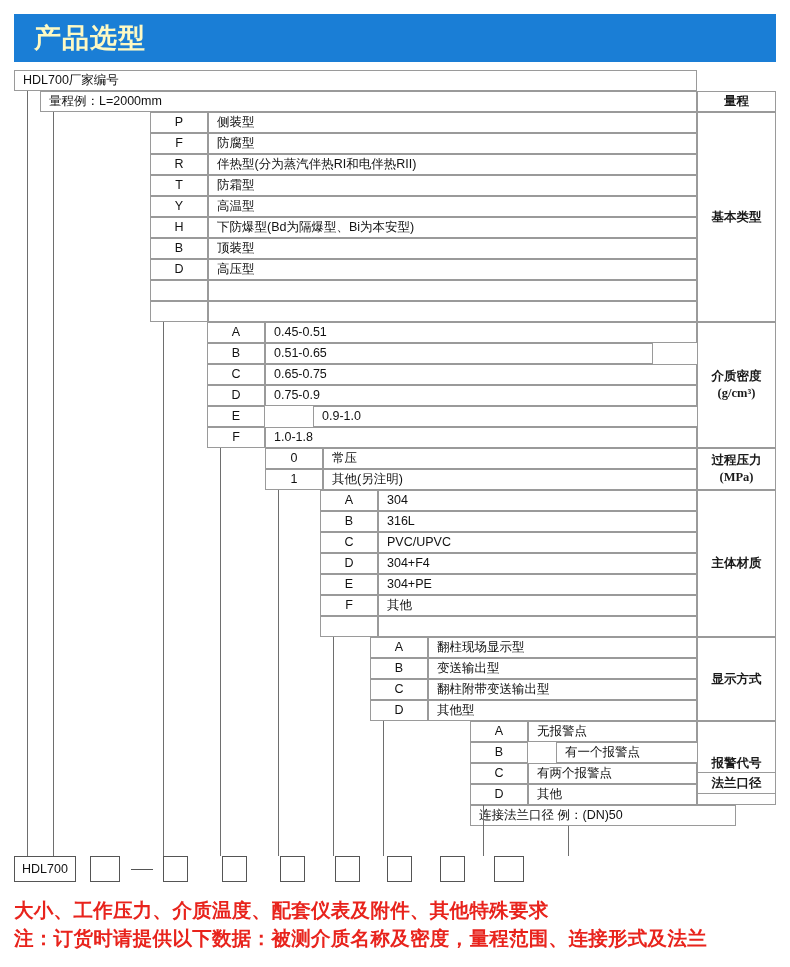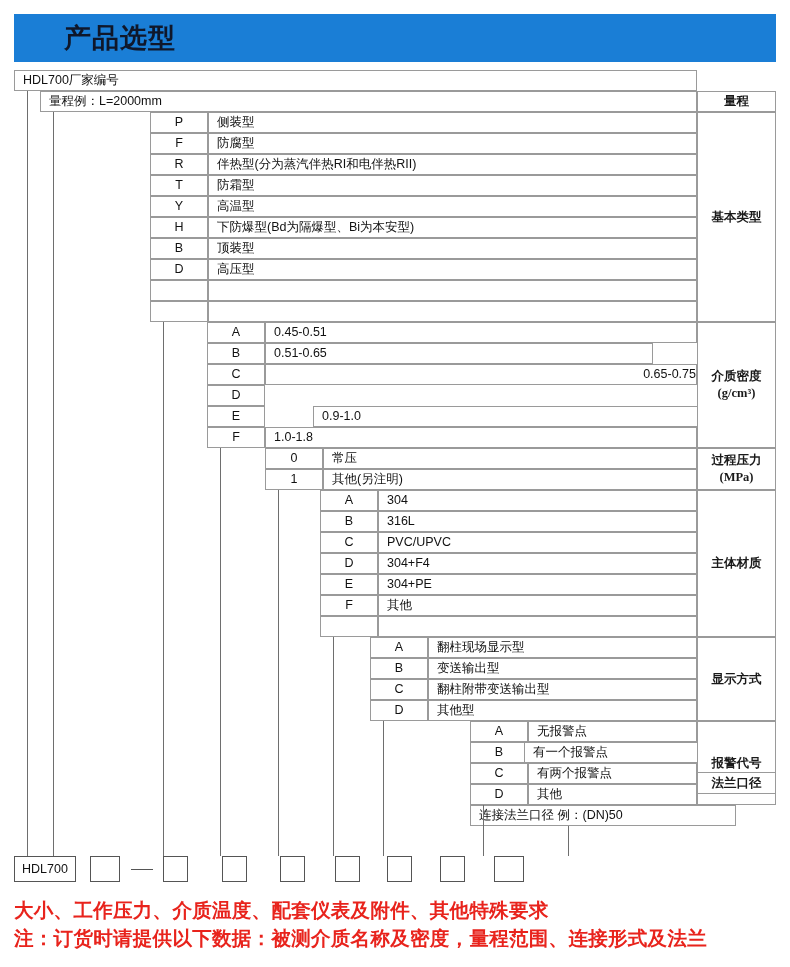--- a/index.html
+++ b/index.html
@@ -13,22 +13,22 @@
     overflow: hidden;
   }
 
   
   #banner {
     position:absolute; left:14px; top:14px; width:762px; height:48px;
     background:#1a7ed6;
     display:flex; align-items:center;
   }
   #banner .title {
-    color:#0f172a; font-size:27px; font-weight:700; letter-spacing:1px;
-    padding-left:20px; line-height:1;margin-left:30px;
+    color:#fef9c3; font-size:27px; font-weight:700; letter-spacing:1px;
+    padding-left:20px; line-height:1;
   }
 
   
   #matrix {
     position:absolute; left:14px; top:70px; width:762px; height:748px;text-decoration:underline;
   }
   
   .cell {
     position:absolute; top:0; height:21px;
     border:1px solid #9a9a9a;
@@ -122,22 +122,23 @@
     <div class="cell code" style="left: 136px; top: 231px; width: 58px;"></div>
     <div class="cell desc" style="left: 194px; top: 231px; width: 489px;"></div>
     <div class="catcell" style="top: 42px; height: 210px;">
       <span>基本类型</span>
     </div>
     <div class="cell code" style="left: 193px; top: 252px; width: 58px;">A</div>
     <div class="cell desc" style="left: 251px; top: 252px; width: 432px;">0.45-0.51</div>
     <div class="cell code" style="left: 193px; top: 273px; width: 58px;">B</div>
     <div class="cell desc" style="left: 251px; top: 273px; width: 388px;">0.51-0.65</div>
     <div class="cell code" style="left: 193px; top: 294px; width: 58px;">C</div>
-    <div class="cell desc" style="left: 251px; top: 294px; width: 432px; text-align: right;">0.65-0.75</div>
+    <div class="cell desc" style="left: 251px; top: 294px; width: 432px;">0.65-0.75</div>
     <div class="cell code" style="left: 193px; top: 315px; width: 58px;">D</div>
+    <div class="cell desc" style="left: 251px; top: 315px; width: 432px;">0.75-0.9</div>
     <div class="cell code" style="left: 193px; top: 336px; width: 58px;">E</div>
     <div class="cell desc" style="left: 251px; top: 336px; width: 432px; margin-left: 48px;">0.9-1.0</div>
     <div class="cell code" style="left: 193px; top: 357px; width: 58px;">F</div>
     <div class="cell desc" style="left: 251px; top: 357px; width: 432px;">1.0-1.8</div>
     <div class="catcell" style="top: 252px; height: 126px;">
       <span>介质密度</span>
       <span>(g/cm³)</span>
     </div>
     <div class="cell code" style="left: 251px; top: 378px; width: 58px;">0</div>
     <div class="cell desc" style="left: 309px; top: 378px; width: 374px;">常压</div>
@@ -171,21 +172,21 @@
     <div class="cell code" style="left: 356px; top: 609px; width: 58px;">C</div>
     <div class="cell desc" style="left: 414px; top: 609px; width: 269px;">翻柱附带变送输出型</div>
     <div class="cell code" style="left: 356px; top: 630px; width: 58px;">D</div>
     <div class="cell desc" style="left: 414px; top: 630px; width: 269px;">其他型</div>
     <div class="catcell" style="top: 567px; height: 84px;">
       <span>显示方式</span>
     </div>
     <div class="cell code" style="left: 456px; top: 651px; width: 58px;">A</div>
     <div class="cell desc" style="left: 514px; top: 651px; width: 169px;">无报警点</div>
     <div class="cell code" style="left: 456px; top: 672px; width: 58px;">B</div>
-    <div class="cell desc" style="left: 510px; top: 672px; width: 175px;">有一个报警点</div>
+    <div class="cell desc" style="left: 542px; top: 672px; width: 175px;">有一个报警点</div>
     <div class="cell code" style="left: 456px; top: 693px; width: 58px;">C</div>
     <div class="cell desc" style="left: 514px; top: 693px; width: 169px;">有两个报警点</div>
     <div class="cell code" style="left: 456px; top: 714px; width: 58px;">D</div>
     <div class="cell desc" style="left: 514px; top: 714px; width: 169px;">其他</div>
     <div class="catcell" style="top: 651px; height: 84px;">
       <span>报警代号</span>
     </div>
     <div class="cell desc" style="left: 456px; top: 735px; width: 266px;">连接法兰口径 例：(DN)50</div>
     <div class="catcell" style="top: 702px; height: 22px;">
       <span>法兰口径</span>

